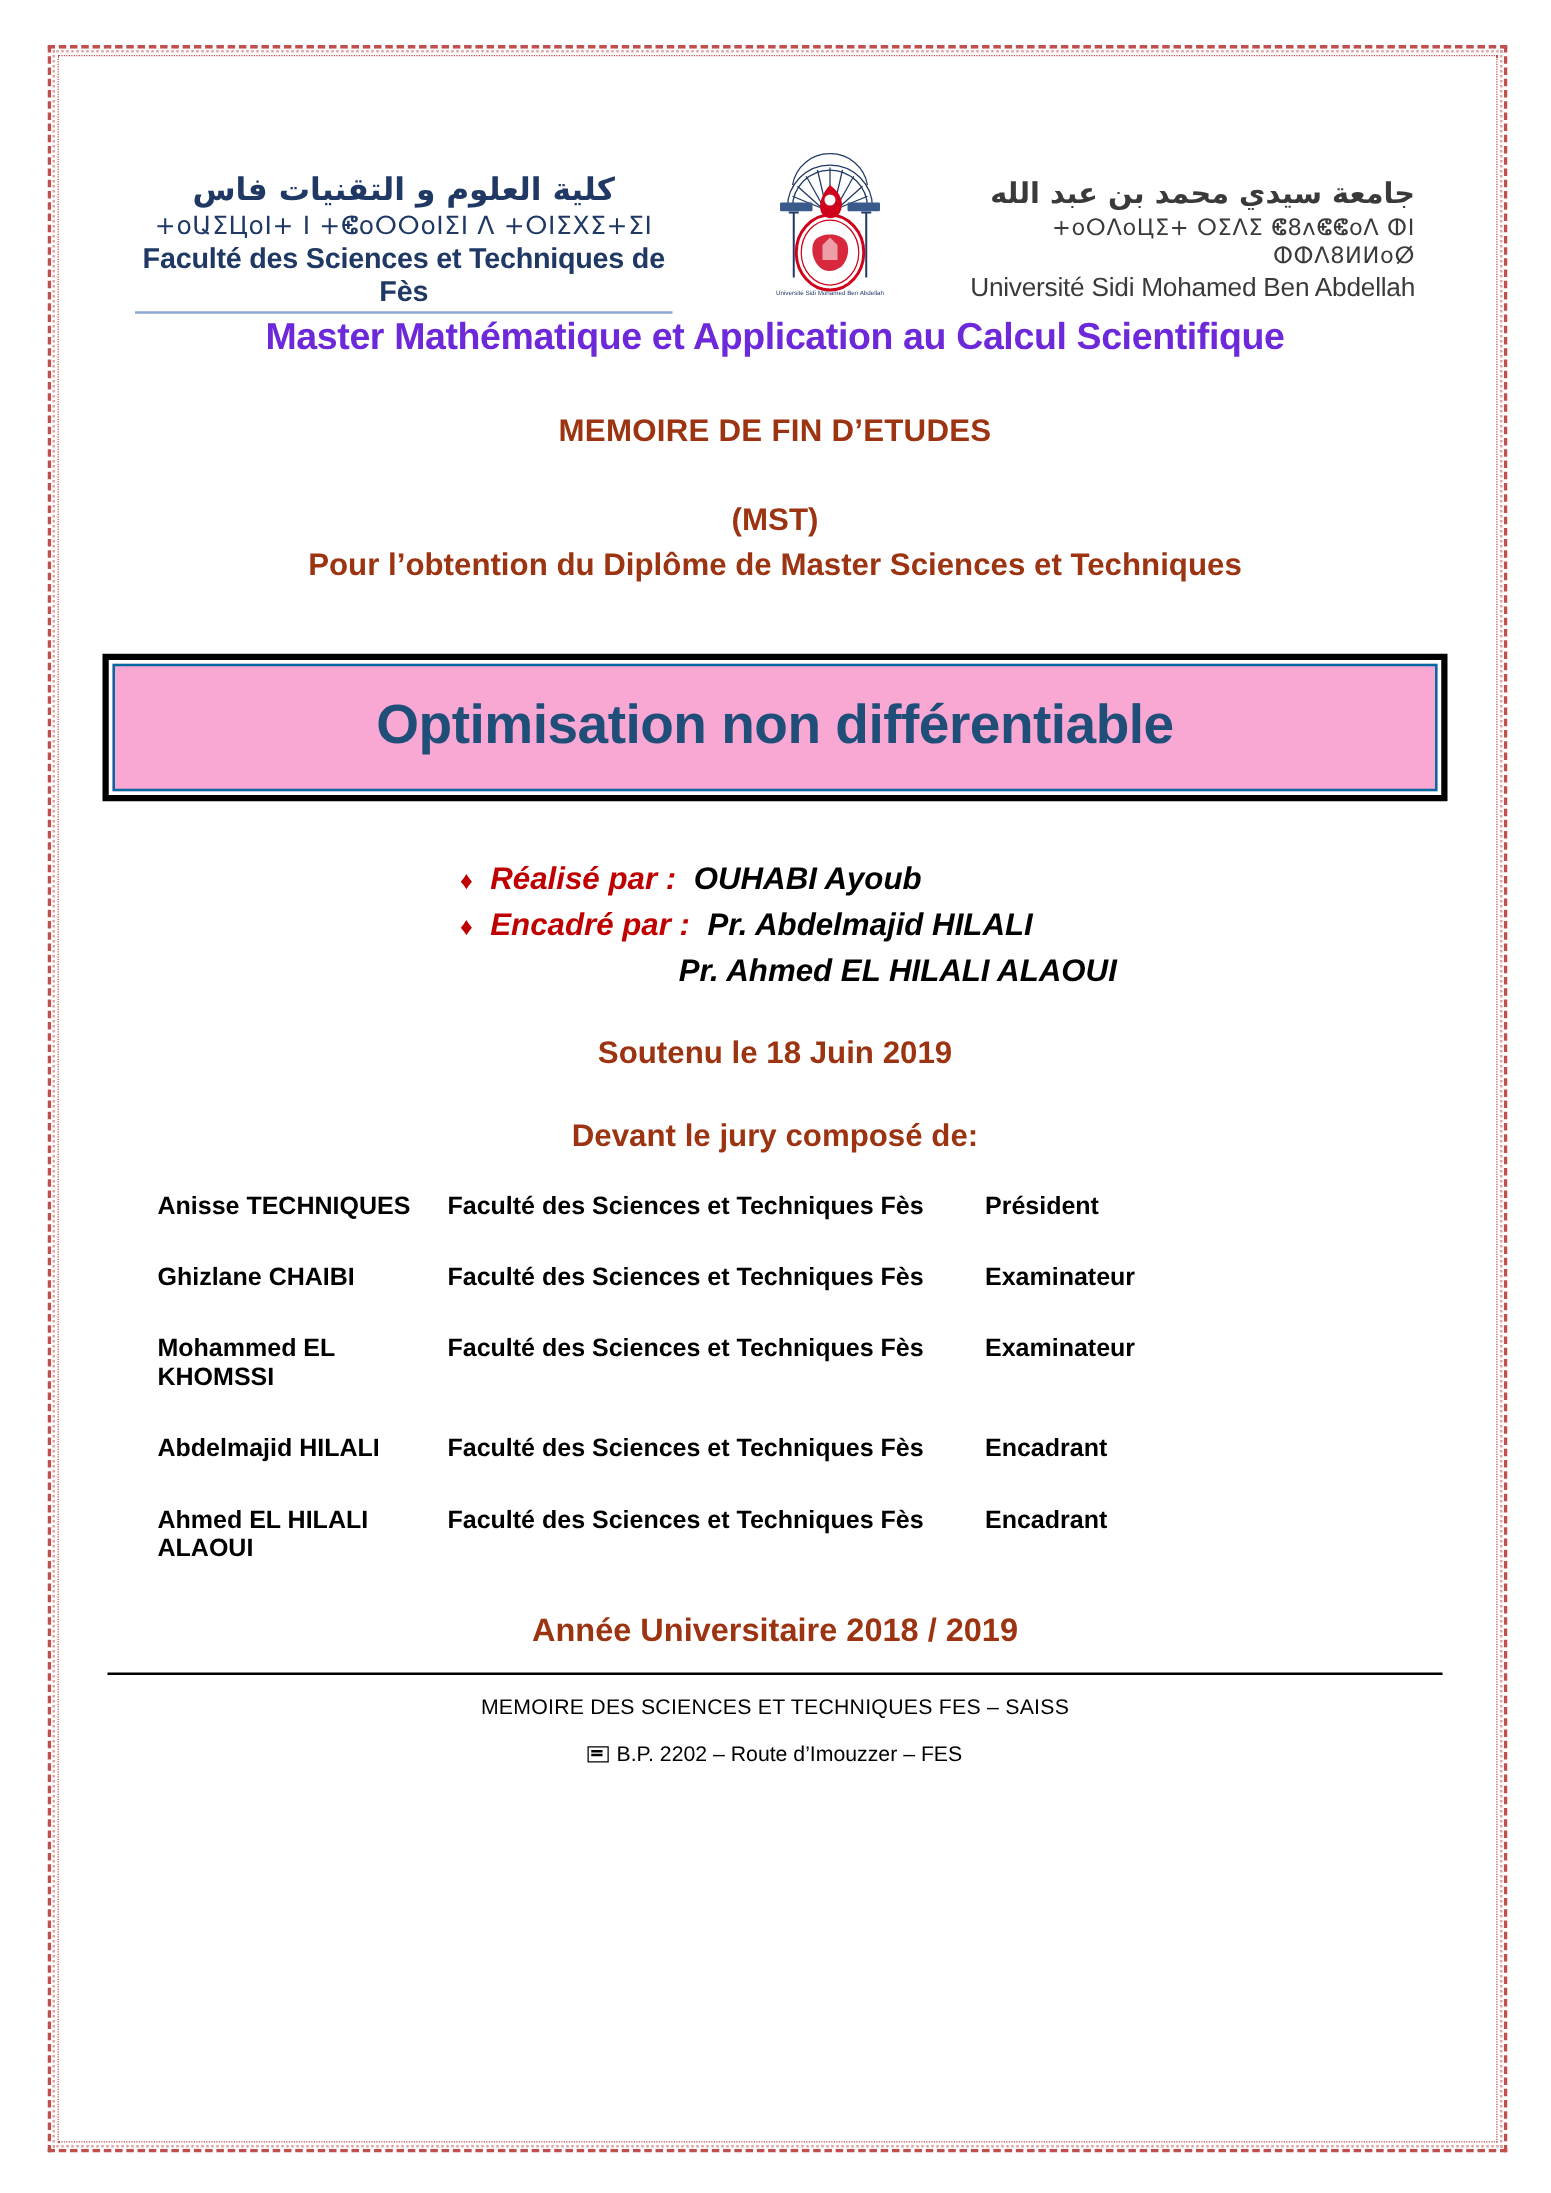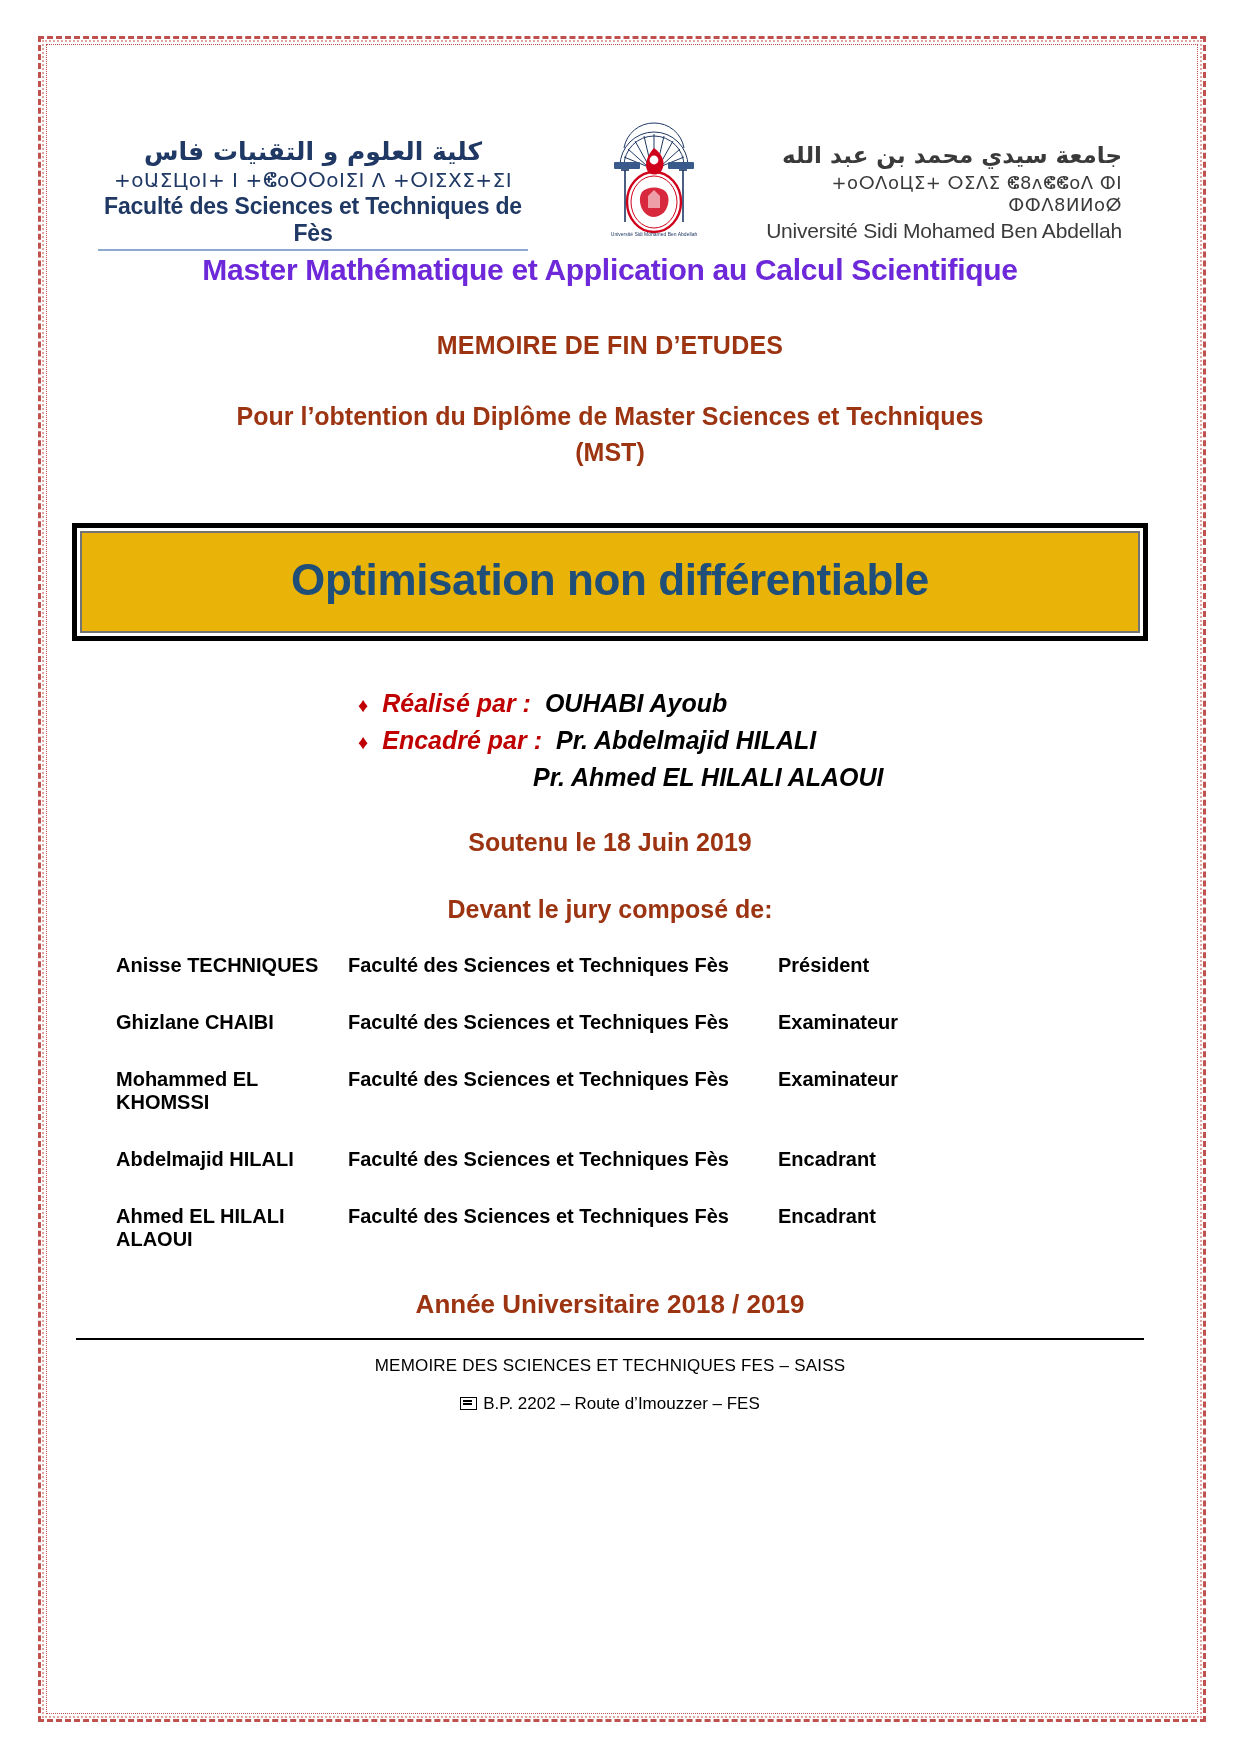--- a/index.html
+++ b/index.html
@@ -34,21 +34,21 @@
   .art-border-shade {
     position: absolute;
     left: 42px; top: 40px;
     width: 1160px; height: 1678px;
     border: 2px dotted #d99694;
     opacity: .85;
   }
 
   .content {
     position: absolute;
-    left: 58px; top: 70px;
+    left: 68px; top: 70px;
     width: 1104px; height: 1618px;
   }
 
   
   .header {
     display: flex;
     align-items: flex-start;
     justify-content: space-between;
     padding: 30px 40px 0 40px;
     height: 175px;
@@ -110,23 +110,23 @@
   }
 
   
   .title-box-wrap { margin-top: 52px; padding: 0 14px; }
   .title-box {
     border: 5px solid #000000;
     padding: 3px;
     background: #ffffff;
   }
   .title-box-inner {
-    border: 2px solid #737373;
+    border: 2px solid #0369a1;
     padding: 22px 10px 26px 10px;
-    background: #eab308;
+    background: #f9a8d4;
   }
   .title-text {
     text-align: center;
     font-size: 44px;
     font-weight: bold;
     color: #1f4e79;
     letter-spacing: -.4px;
   }
 
   
@@ -257,22 +257,22 @@
           <div class="usmba-tif">+oⵔΛoЦΣ+ ⵔΣΛΣ ⵞ8ʌⵞⵞoΛ ⵀI ⵀⵀΛ8ИИoⵁ</div>
           <div class="usmba-fr">Université Sidi Mohamed Ben Abdellah</div>
         </div>
 
       </div>
     </div>
 
     <div class="h-master">Master Mathématique et Application au Calcul Scientifique</div>
     <div class="h-memoire">MEMOIRE DE FIN D’ETUDES</div>
     <div class="h-pour">
+      <div>(MST)</div>
       <div>Pour l’obtention du Diplôme de Master Sciences et Techniques</div>
-      <div>(MST)</div>
     </div>
 
     <div class="title-box-wrap">
       <div class="title-box">
         <div class="title-box-inner">
           <div class="title-text">Optimisation non différentiable</div>
         </div>
       </div>
     </div>
 

